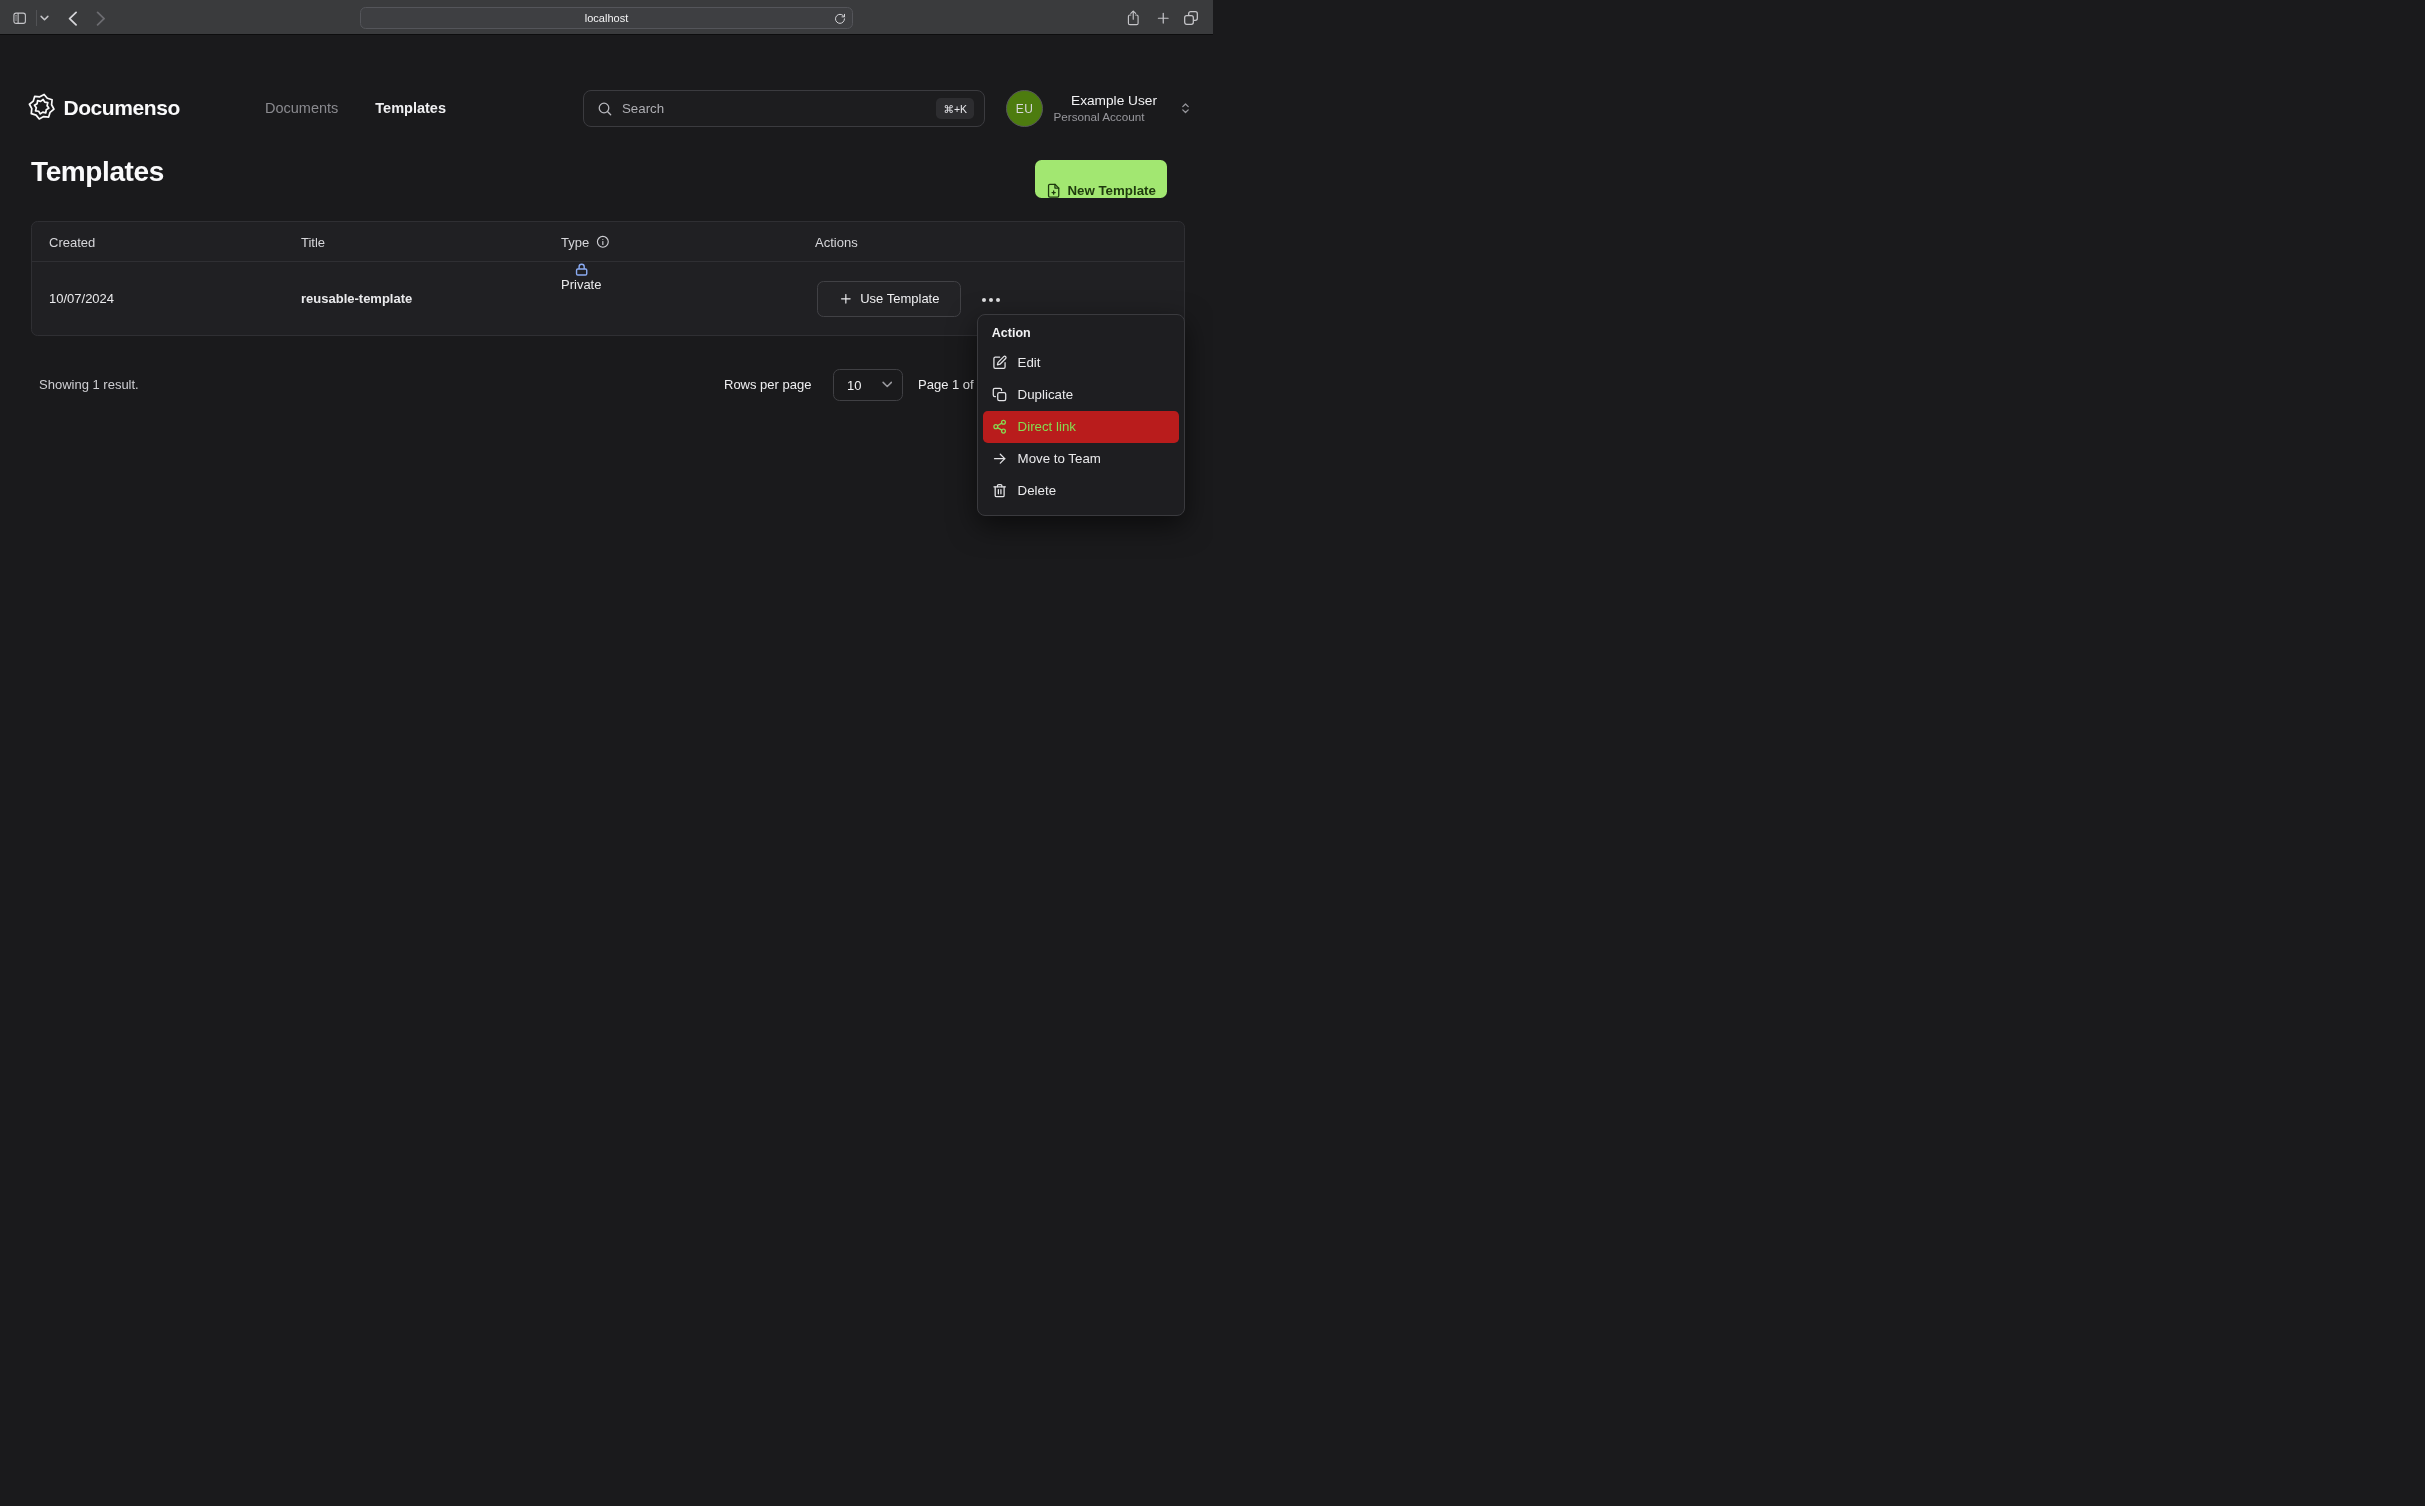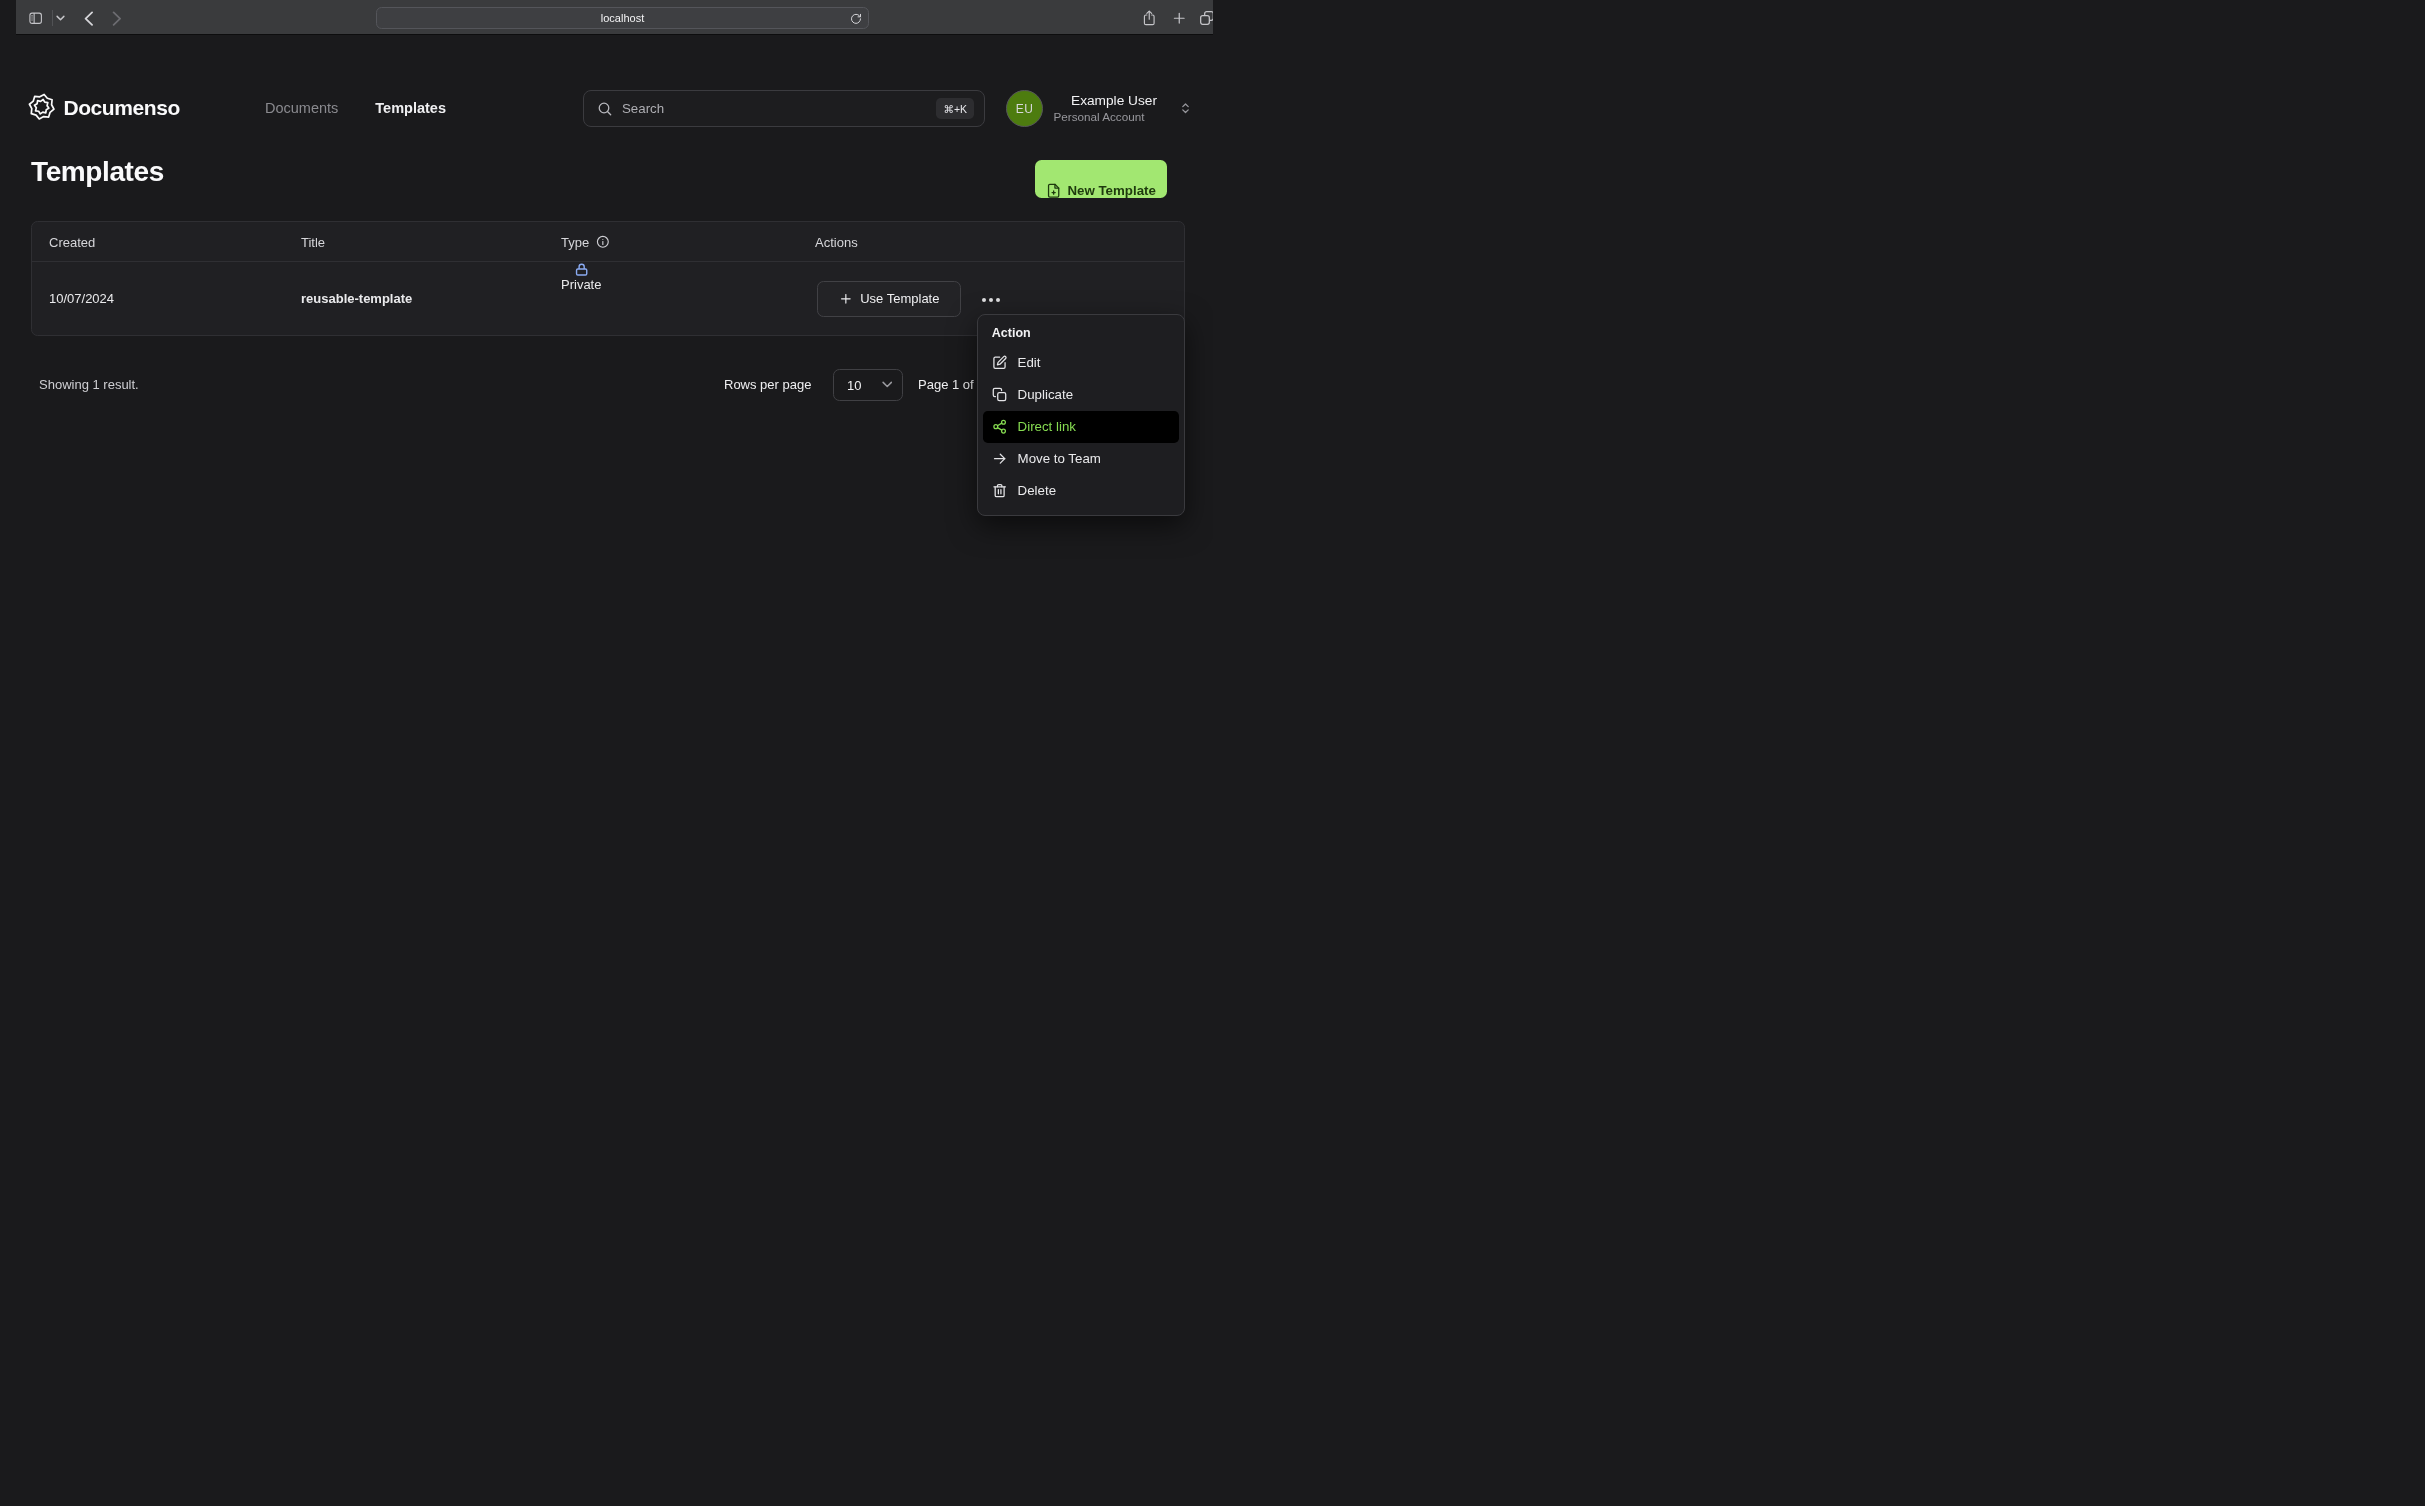--- a/index.html
+++ b/index.html
@@ -7,21 +7,21 @@
   body {
     font-family:"Liberation Sans", sans-serif;
     background:#1A1A1C;
     color:#EDEDEF;
     position:relative;
   }
   svg { display:block; }
 
   
   .chrome {
-    position:absolute; left:16px; top:0; width:1213px; height:35px;
+    position:absolute; left:0; top:0; width:1213px; height:35px;
     background:#3A3B3D; border-bottom:0.8px solid #0D0D0E;
   }
   .chrome .icon { position:absolute; color:#C5C5C9; }
   .chrome .divider {
     position:absolute; left:36px; top:9.7px; width:0.8px; height:16px; background:#515255;
   }
   .urlbar {
     position:absolute; left:360px; top:6.5px; width:493px; height:22.6px;
     background:#3E3F42; border:0.8px solid #54555A; border-radius:5.6px;
     display:flex; align-items:center; justify-content:center;
@@ -127,21 +127,21 @@
     box-shadow:0 9.7px 27.4px rgba(0,0,0,0.55);
     padding:6.5px 4.8px;
   }
   .menu-title { font-size:12.5px; font-weight:700; color:#F2F2F4; padding:4.8px 9px 6.5px 9px; }
   .menu-item {
     height:32px; display:flex; align-items:center; gap:10.5px;
     padding:0 9px; border-radius:4.8px; cursor:pointer;
     font-size:13.3px; color:#EAEAEC;
   }
   .menu-item .mi-icon { color:#E4E4E7; }
-  .menu-item.highlighted { background:#000000; color:#86DB51; }
+  .menu-item.highlighted { background:#b91c1c; color:#86DB51; }
   .menu-item.highlighted .mi-icon { color:#86DB51; }
 </style>
 </head>
 <body>
 
 <div class="chrome">
   <span class="icon" style="left:12px; top:10.5px;">
     <svg width="15.3" height="14.5" viewBox="0 0 24 24" fill="none" stroke="currentColor" stroke-width="1.8">
         <rect x="2.5" y="3.5" width="19" height="17" rx="3.5"></rect>
         <line x1="9.5" y1="3.5" x2="9.5" y2="20.5"></line>

